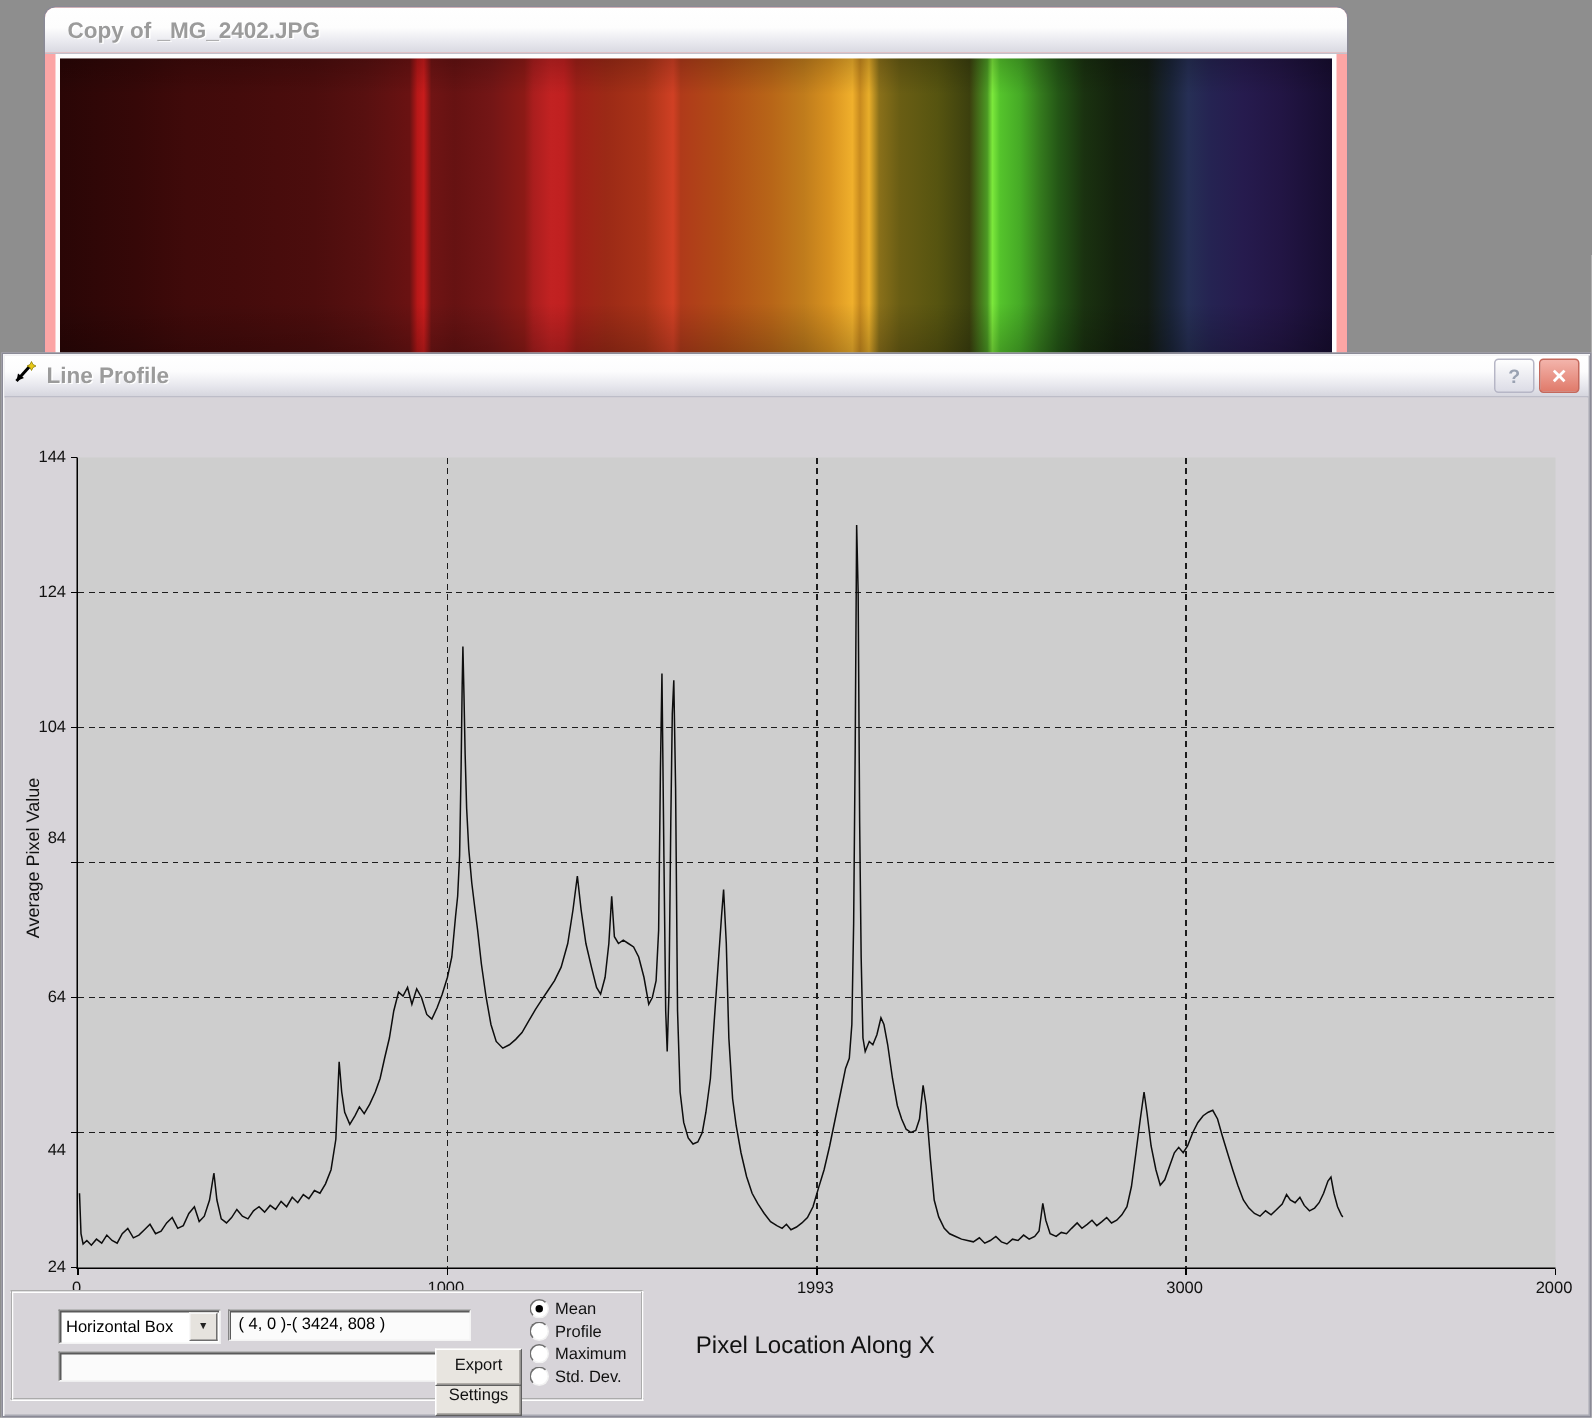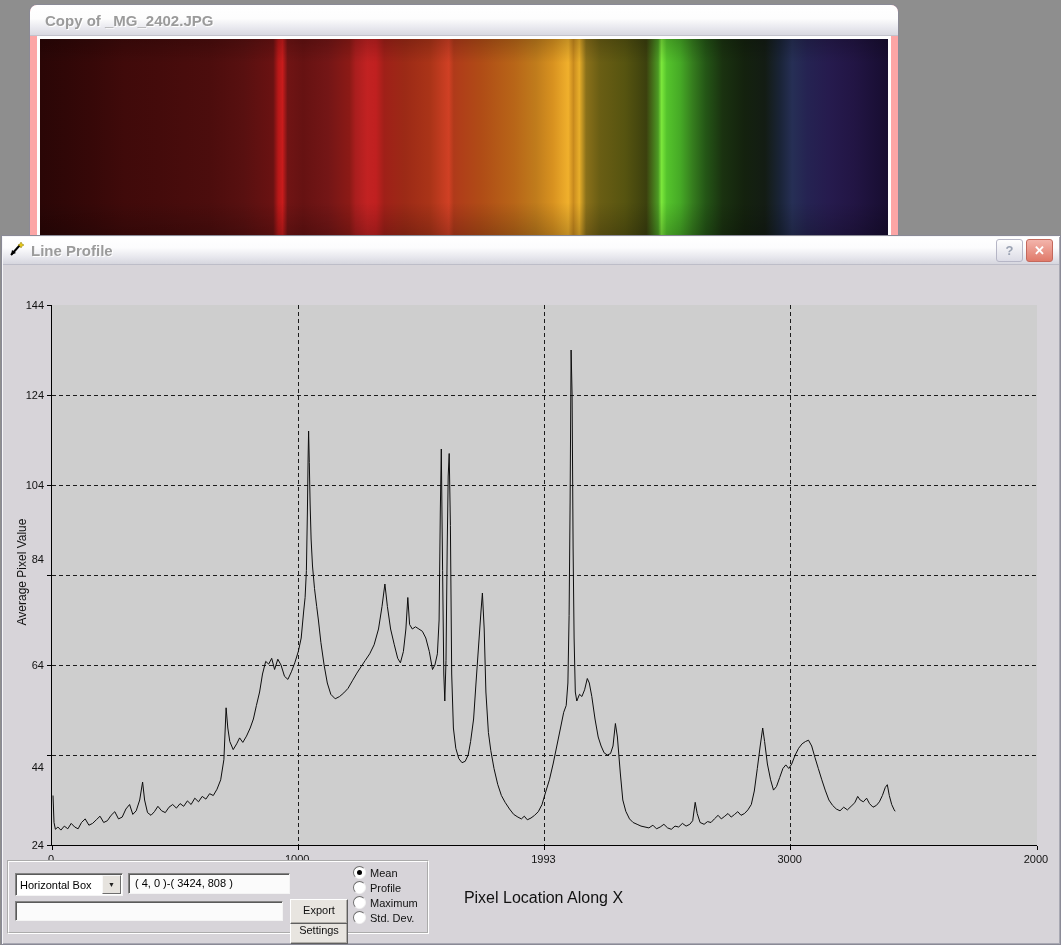--- a/index.html
+++ b/index.html
@@ -51,21 +51,21 @@
   .x-tick-label{position:absolute;width:44px;text-align:center;font-size:11px;color:#111;
     transform:translateX(-50%);}
   #y-axis-title{position:absolute;left:-102px;top:300px;width:240px;text-align:center;
     font-size:12px;color:#111;transform:rotate(-90deg);}
   #x-axis-title{position:absolute;left:47px;width:985px;top:624px;text-align:center;
     font-size:16px;color:#111;}
   
   #control-panel{position:absolute;left:5px;top:624px;width:418px;height:70px;
     border:2px groove #ffffff;background:#d7d4d9;}
   .sunken{background:#ffffff;border:1px solid;border-color:#848484 #f4f4f4 #f4f4f4 #848484;
-    box-shadow:inset 1px 1px 0 #5a5a5a;}
+    box-shadow:inset 1px 1px 0 #5a5a5a;margin-left:24px;}
   #profile-type-dropdown{position:absolute;left:6px;top:11px;width:106px;height:21px;
     font-size:11px;display:flex;align-items:center;}
   #dropdown-value{flex:1;padding-left:4px;white-space:nowrap;}
   #dropdown-arrow-button{width:17px;height:17px;margin-right:1px;
     background:#e6e3de;border:1px solid;border-color:#f8f8f8 #6e6e6e #6e6e6e #f8f8f8;
     display:flex;align-items:center;justify-content:center;font-size:7px;color:#222;}
   #coordinates-field{position:absolute;left:119px;top:11px;width:154px;height:19px;
     font-size:11px;line-height:19px;padding-left:6px;background:#fbfbfb;}
   #secondary-field{position:absolute;left:6px;top:39px;width:266px;height:18px;
     font-size:11px;background:#fbfbfb;}

